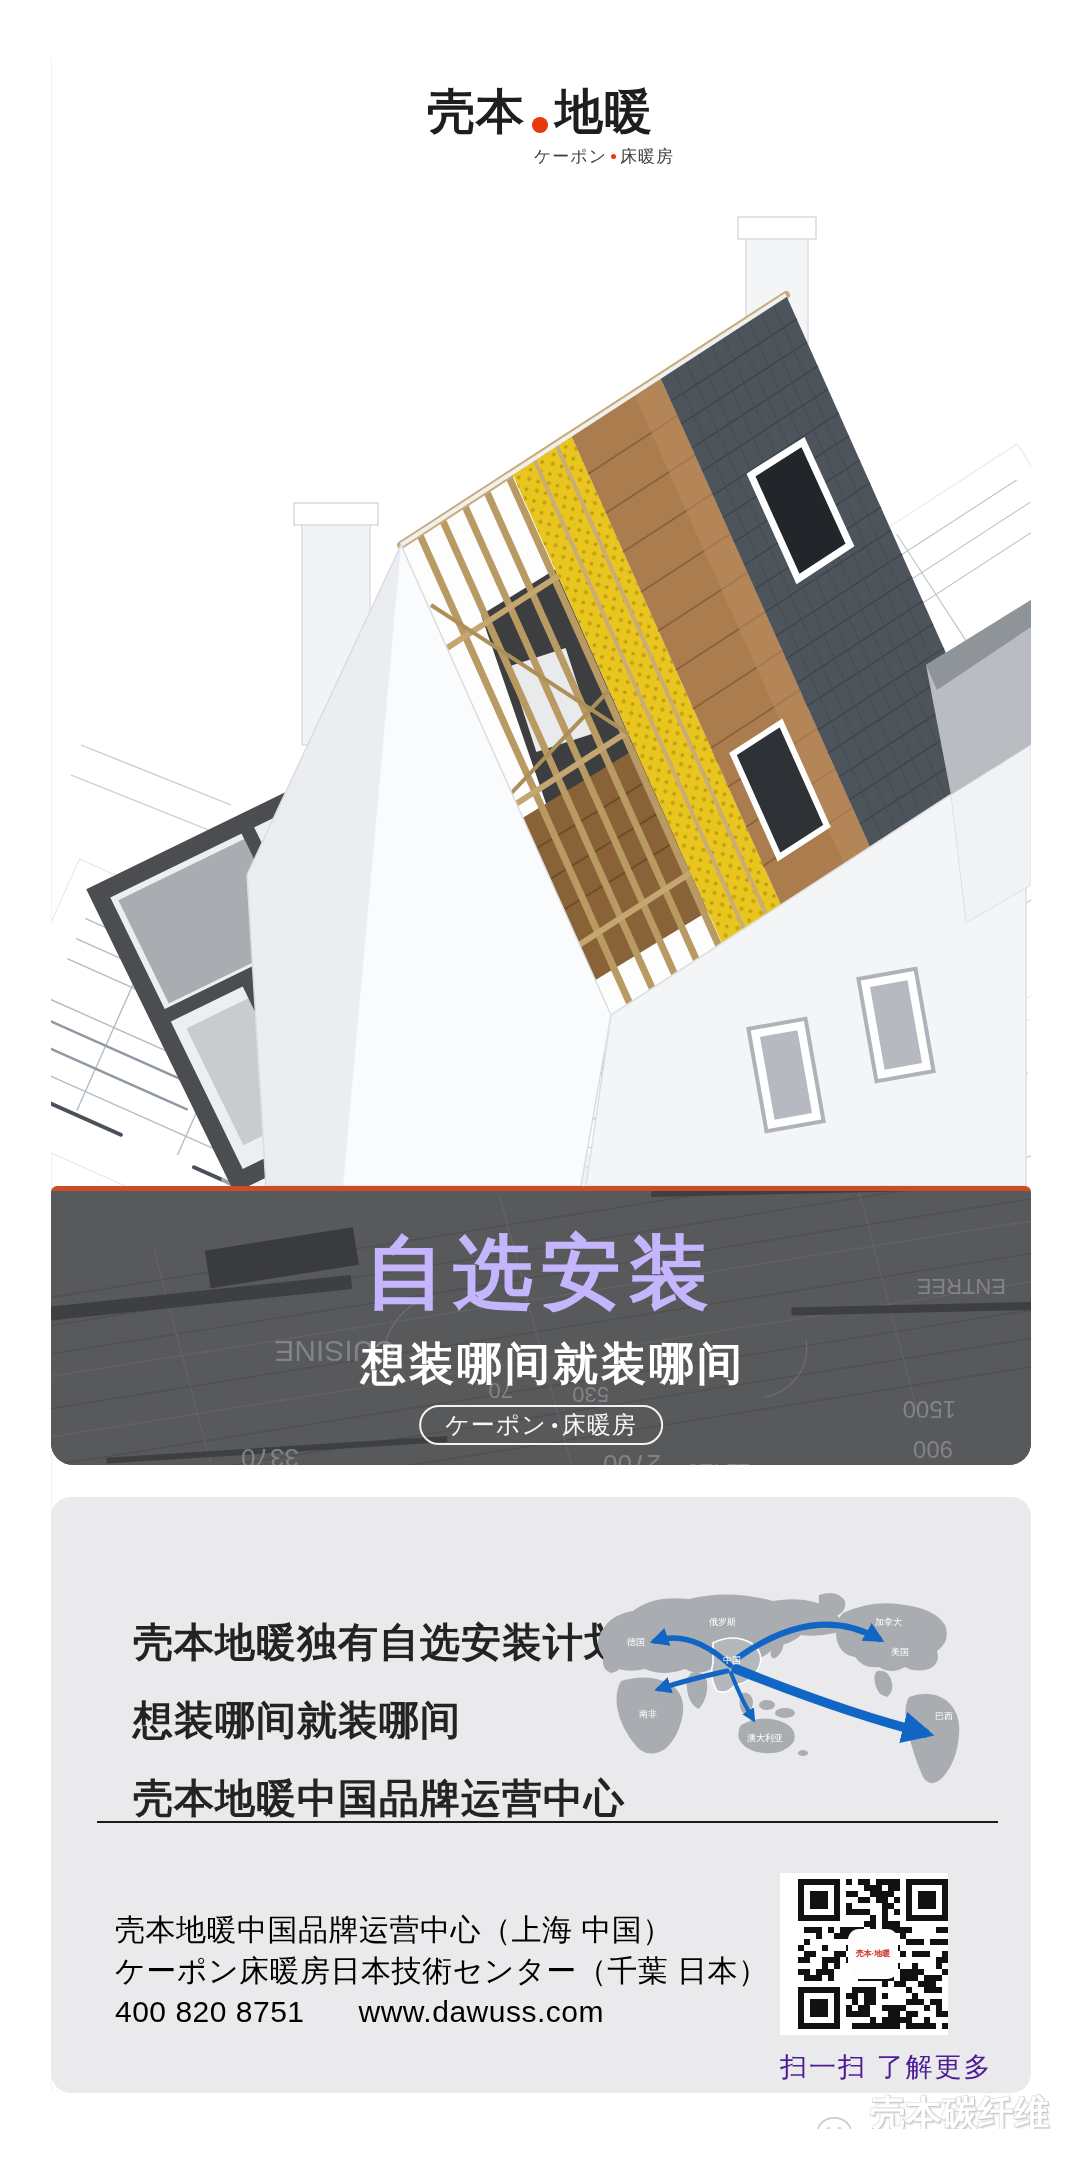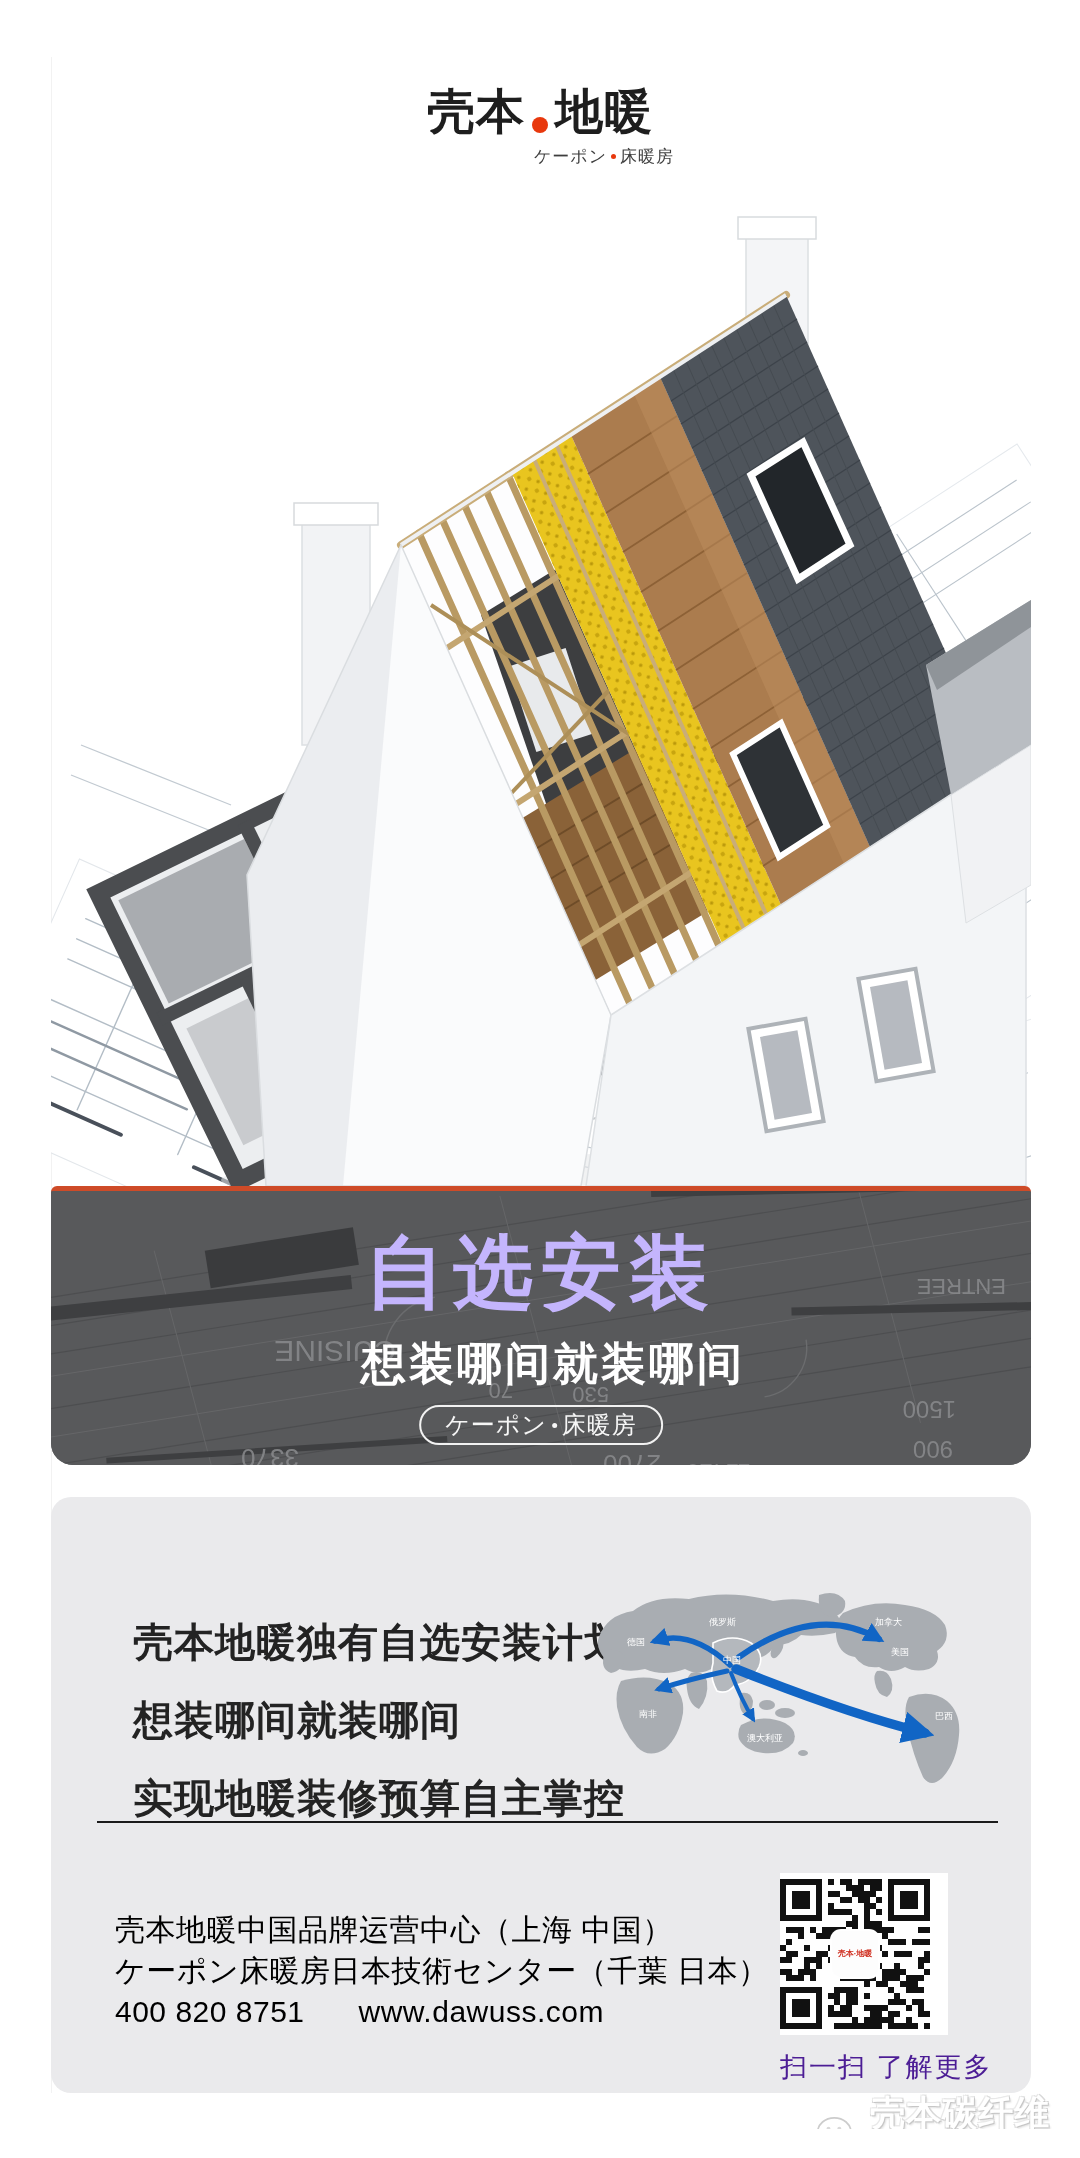--- a/index.html
+++ b/index.html
@@ -37,21 +37,21 @@
   .info-card{position:absolute;left:51px;top:1497px;width:980px;height:596px;background:#eaeaec;
         border-radius:20px;overflow:hidden;}
   .slogan{position:absolute;left:82px;top:106px;font-size:40px;font-weight:bold;color:#232323;
         line-height:78px;letter-spacing:1px;}
   .map-wrap{position:absolute;left:540px;top:88px;width:440px;height:240px;}
   .card-divider{position:absolute;left:46px;top:324px;width:901px;height:2px;background:#1b1b1b;}
   .contact{position:absolute;left:64px;top:412px;color:#000000;font-size:30px;line-height:41px;letter-spacing:.5px;}
   .contact .phone-row{display:flex;font-weight:normal;}
   .contact .phone-row .site{margin-left:54px;}
   .qr-box{position:absolute;left:729px;top:376px;width:168px;height:162px;background:#ffffff;
-        display:flex;align-items:center;justify-content:flex-start;}
+        display:flex;align-items:center;justify-content:flex-end;}
   .qr-inner{position:relative;width:150px;height:150px;}
   .qr-logo{position:absolute;left:50%;top:50%;transform:translate(-50%,-50%);width:46px;height:46px;
         background:#fdfdfd;border-radius:9px;box-shadow:0 0 0 2px #ffffff;display:flex;align-items:center;
         justify-content:center;font-size:8px;font-weight:bold;color:#cf2c1d;text-align:center;line-height:1.1;}
   .qr-caption{position:absolute;left:729px;top:552px;font-size:27px;color:#4c1d95;letter-spacing:2px;}
 
   
   .watermark{position:absolute;left:816px;top:2090px;display:flex;align-items:center;}
   .watermark .wm-text{font-size:35px;font-weight:bold;color:#ffffff;margin-left:6px;letter-spacing:1px;
         text-shadow:1px 1px 0 #c6c6c6,-1px -1px 0 #e9e9e9,1px -1px 0 #d8d8d8,-1px 1px 0 #d8d8d8,2px 2px 2px rgba(0,0,0,.12);}
@@ -386,21 +386,21 @@
       <span>ケーポン</span>
       <span class="mini-dot"></span>
       <span>床暖房</span>
     </div>
   </div>
 
   <div class="info-card">
     <div class="slogan">
       <div>壳本地暖独有自选安装计划，</div>
       <div>想装哪间就装哪间</div>
-      <div>实现地暖装修预算自主掌控</div>
+      <div>壳本地暖中国品牌运营中心</div>
     </div>
 
     <div class="map-wrap">
       <svg width="440" height="240" viewBox="0 0 440 240">
         <defs>
           <marker id="ah" viewBox="0 0 10 10" refX="7" refY="5" markerWidth="3.4" markerHeight="3.4" orient="auto-start-reverse">
             <path d="M0,0 L10,5 L0,10 z" fill="#1165c5"></path>
           </marker>
         </defs>
         <g fill="#a9adb2">

